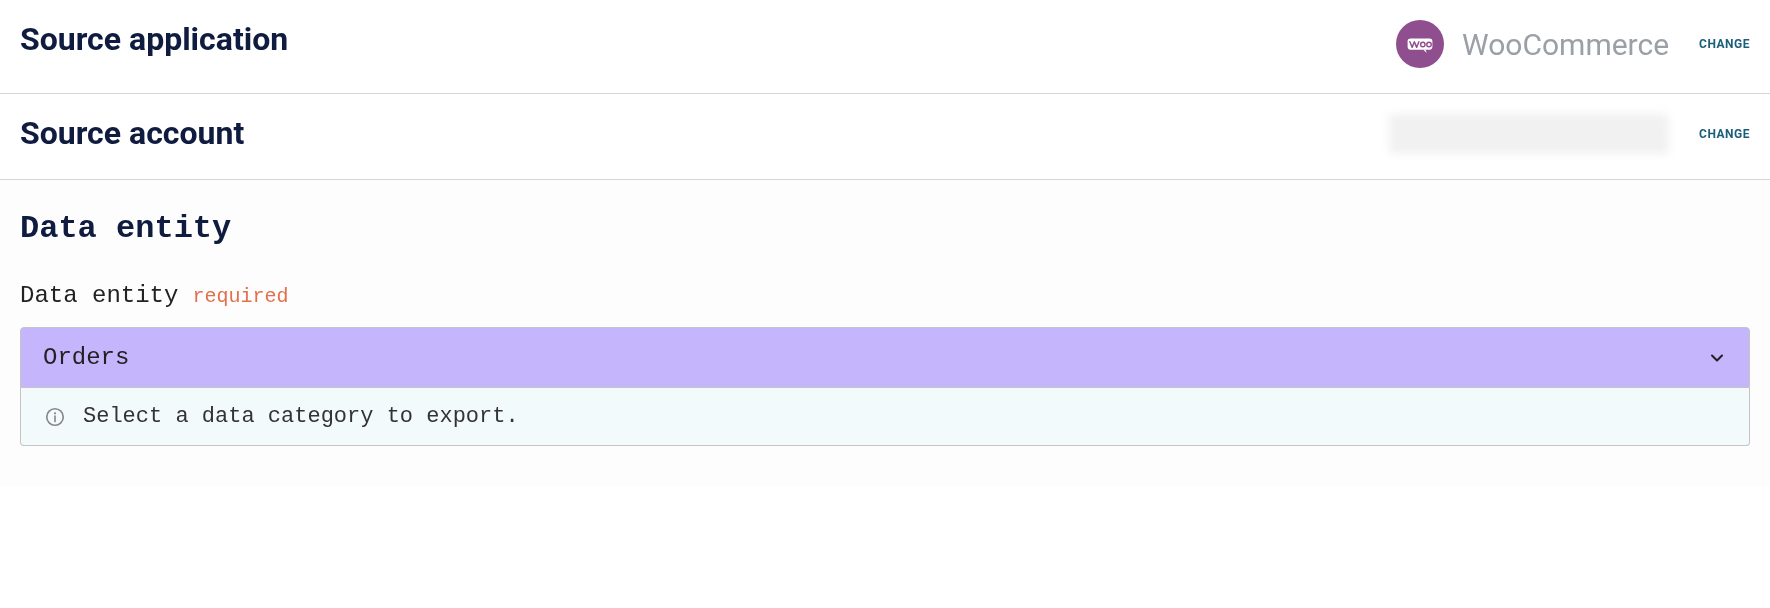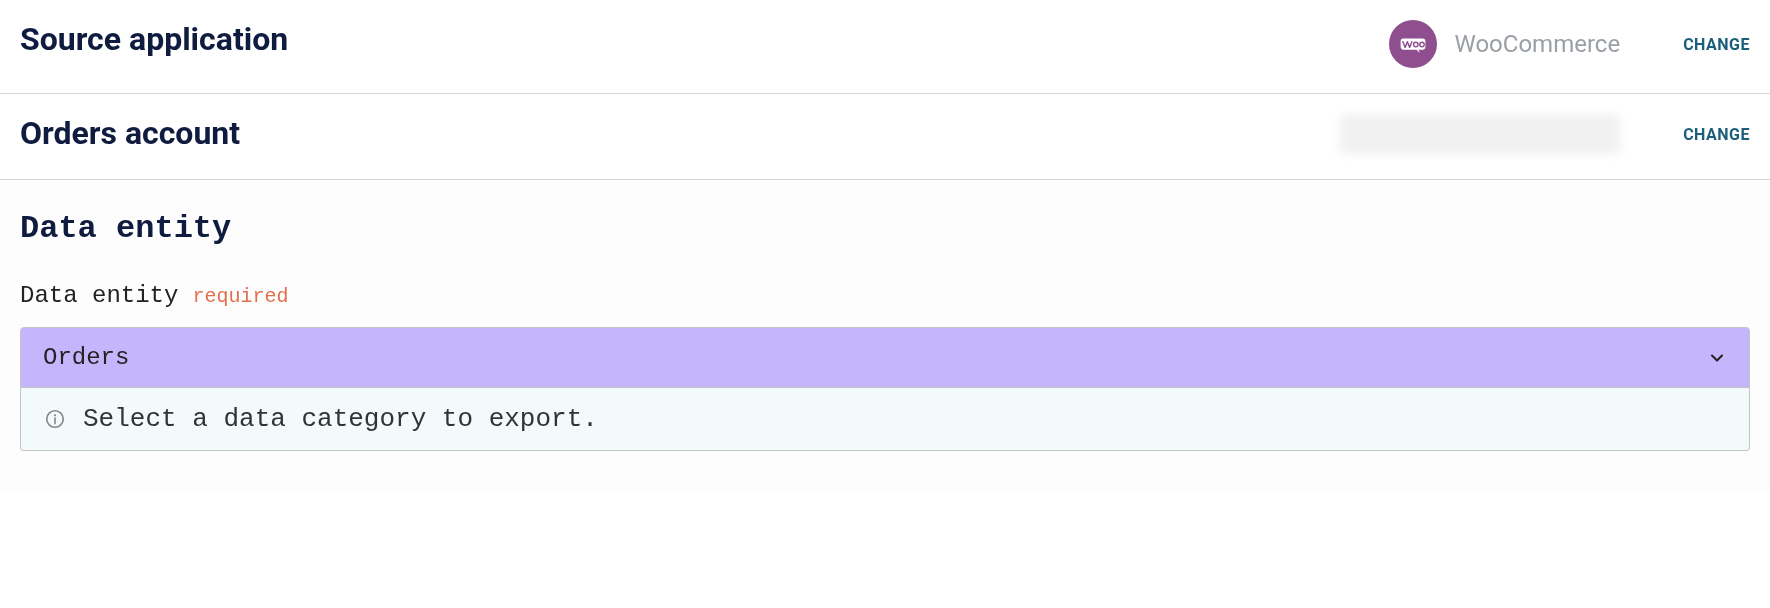--- a/index.html
+++ b/index.html
@@ -42,31 +42,30 @@
       border-radius: 50%;
       display: flex;
       align-items: center;
       justify-content: center;
     }
     .woo-icon svg {
       width: 36px;
       height: 36px;
     }
     .app-name {
-      font-size: 24px;
+      font-size: 30px;
       color: #9aa0a6;
       font-weight: 400;
     }
     .change-link {
-      font-size: 16px;
+      font-size: 12px;
       font-weight: 700;
       color: #1a5e7a;
       letter-spacing: 0.5px;
       cursor: pointer;
-      margin-left: 33px;
     }
     .blurred-box {
       width: 280px;
       height: 40px;
       background: #f1f1f1;
       border-radius: 4px;
       filter: blur(4px);
     }
     .data-section {
       padding: 30px 20px 40px 20px;
@@ -126,21 +125,21 @@
       border-radius: 0 0 4px 4px;
     }
     .info-icon-wrap {
       width: 24px;
       height: 24px;
       display: flex;
       align-items: center;
       justify-content: center;
     }
     .info-text {
-      font-size: 26px;
+      font-size: 22px;
       color: #333333;
     }
   </style>
 </head>
 <body>
 
 <div class="section">
   <div class="section-row">
     <div class="section-title">Source application</div>
     <div class="right-cluster">
@@ -156,21 +155,21 @@
         </div>
         <span class="app-name">WooCommerce</span>
       </div>
       <span class="change-link">CHANGE</span>
     </div>
   </div>
 </div>
 
 <div class="section">
   <div class="section-row">
-    <div class="section-title">Orders account</div>
+    <div class="section-title">Source account</div>
     <div class="right-cluster">
       <div class="blurred-box"></div>
       <span class="change-link">CHANGE</span>
     </div>
   </div>
 </div>
 
 <div class="data-section">
   <div class="data-heading">Data entity</div>
 

